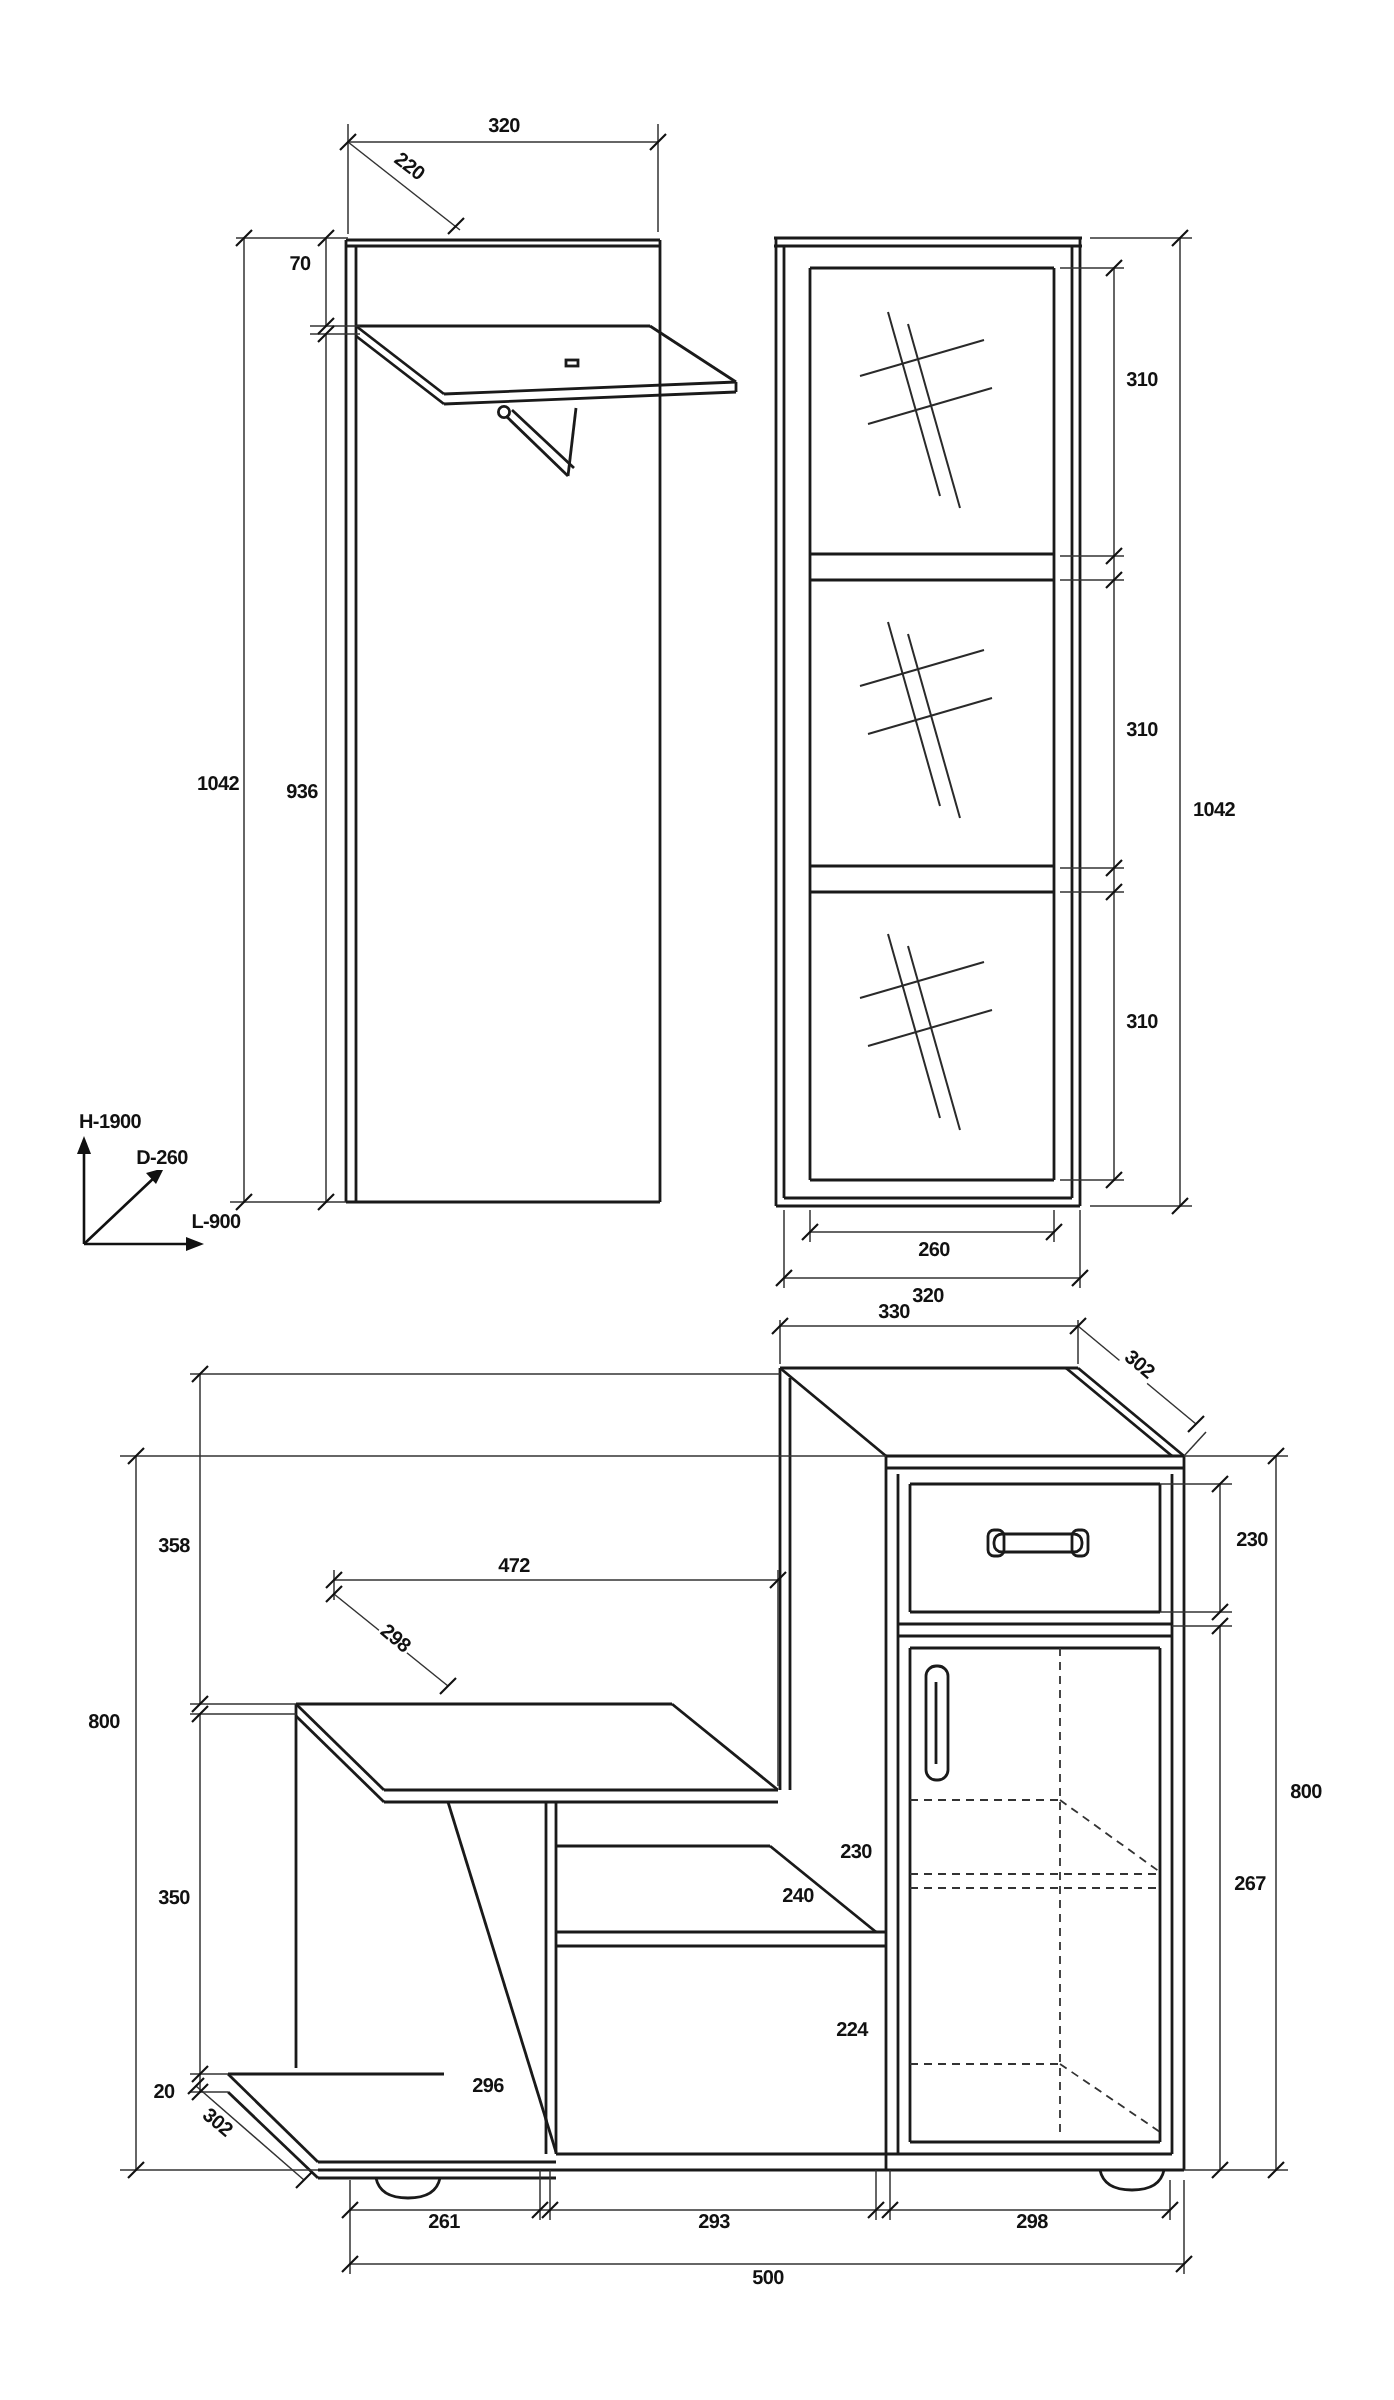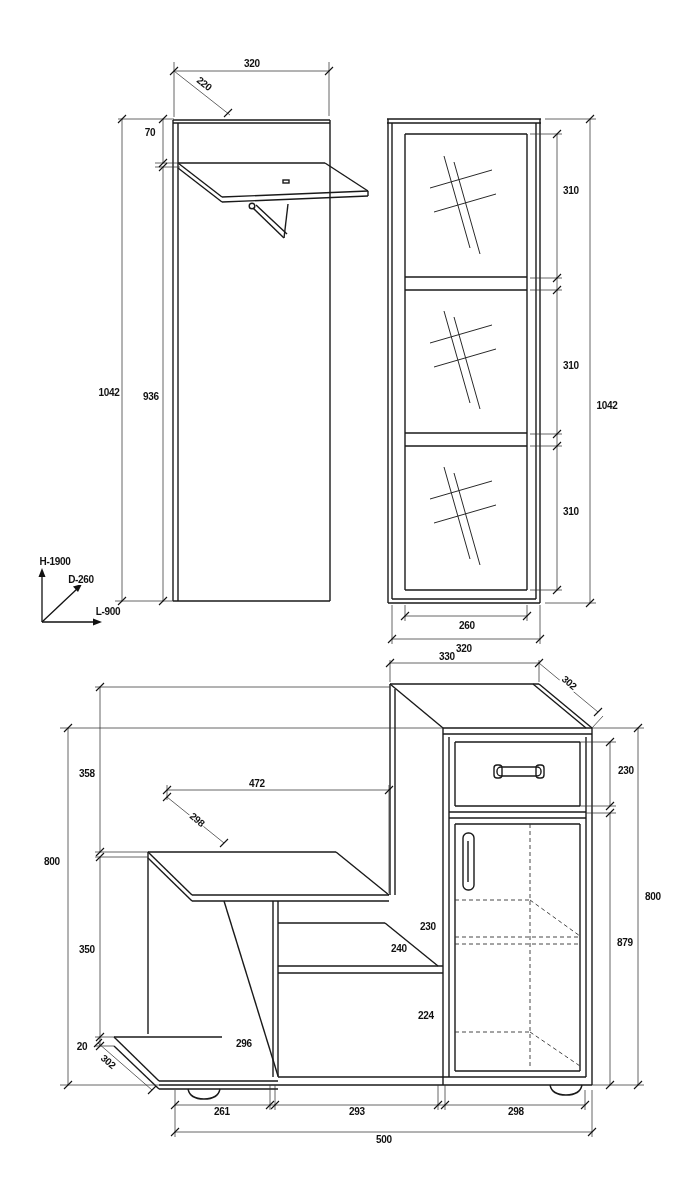--- a/index.html
+++ b/index.html
@@ -318,21 +318,21 @@
   <div class="lbl" style="left:464px;top:649px">320</div>
 
   <div class="lbl" style="left:55px;top:562px">H-1900</div>
   <div class="lbl" style="left:81px;top:580px">D-260</div>
   <div class="lbl" style="left:108px;top:612px">L-900</div>
 
   <div class="lbl" style="left:447px;top:657px">330</div>
   <div class="lbl rot40" style="left:569px;top:683px">302</div>
   <div class="lbl" style="left:626px;top:771px">230</div>
   <div class="lbl" style="left:653px;top:897px">800</div>
-  <div class="lbl" style="left:625px;top:943px">879</div>
+  <div class="lbl" style="left:625px;top:943px">267</div>
   <div class="lbl" style="left:87px;top:774px">358</div>
   <div class="lbl" style="left:52px;top:862px">800</div>
   <div class="lbl" style="left:257px;top:784px">472</div>
   <div class="lbl rot40" style="left:197px;top:820px">298</div>
   <div class="lbl" style="left:87px;top:950px">350</div>
   <div class="lbl" style="left:82px;top:1047px">20</div>
   <div class="lbl rot40" style="left:108px;top:1062px">302</div>
   <div class="lbl" style="left:244px;top:1044px">296</div>
   <div class="lbl" style="left:428px;top:927px">230</div>
   <div class="lbl" style="left:399px;top:949px">240</div>

